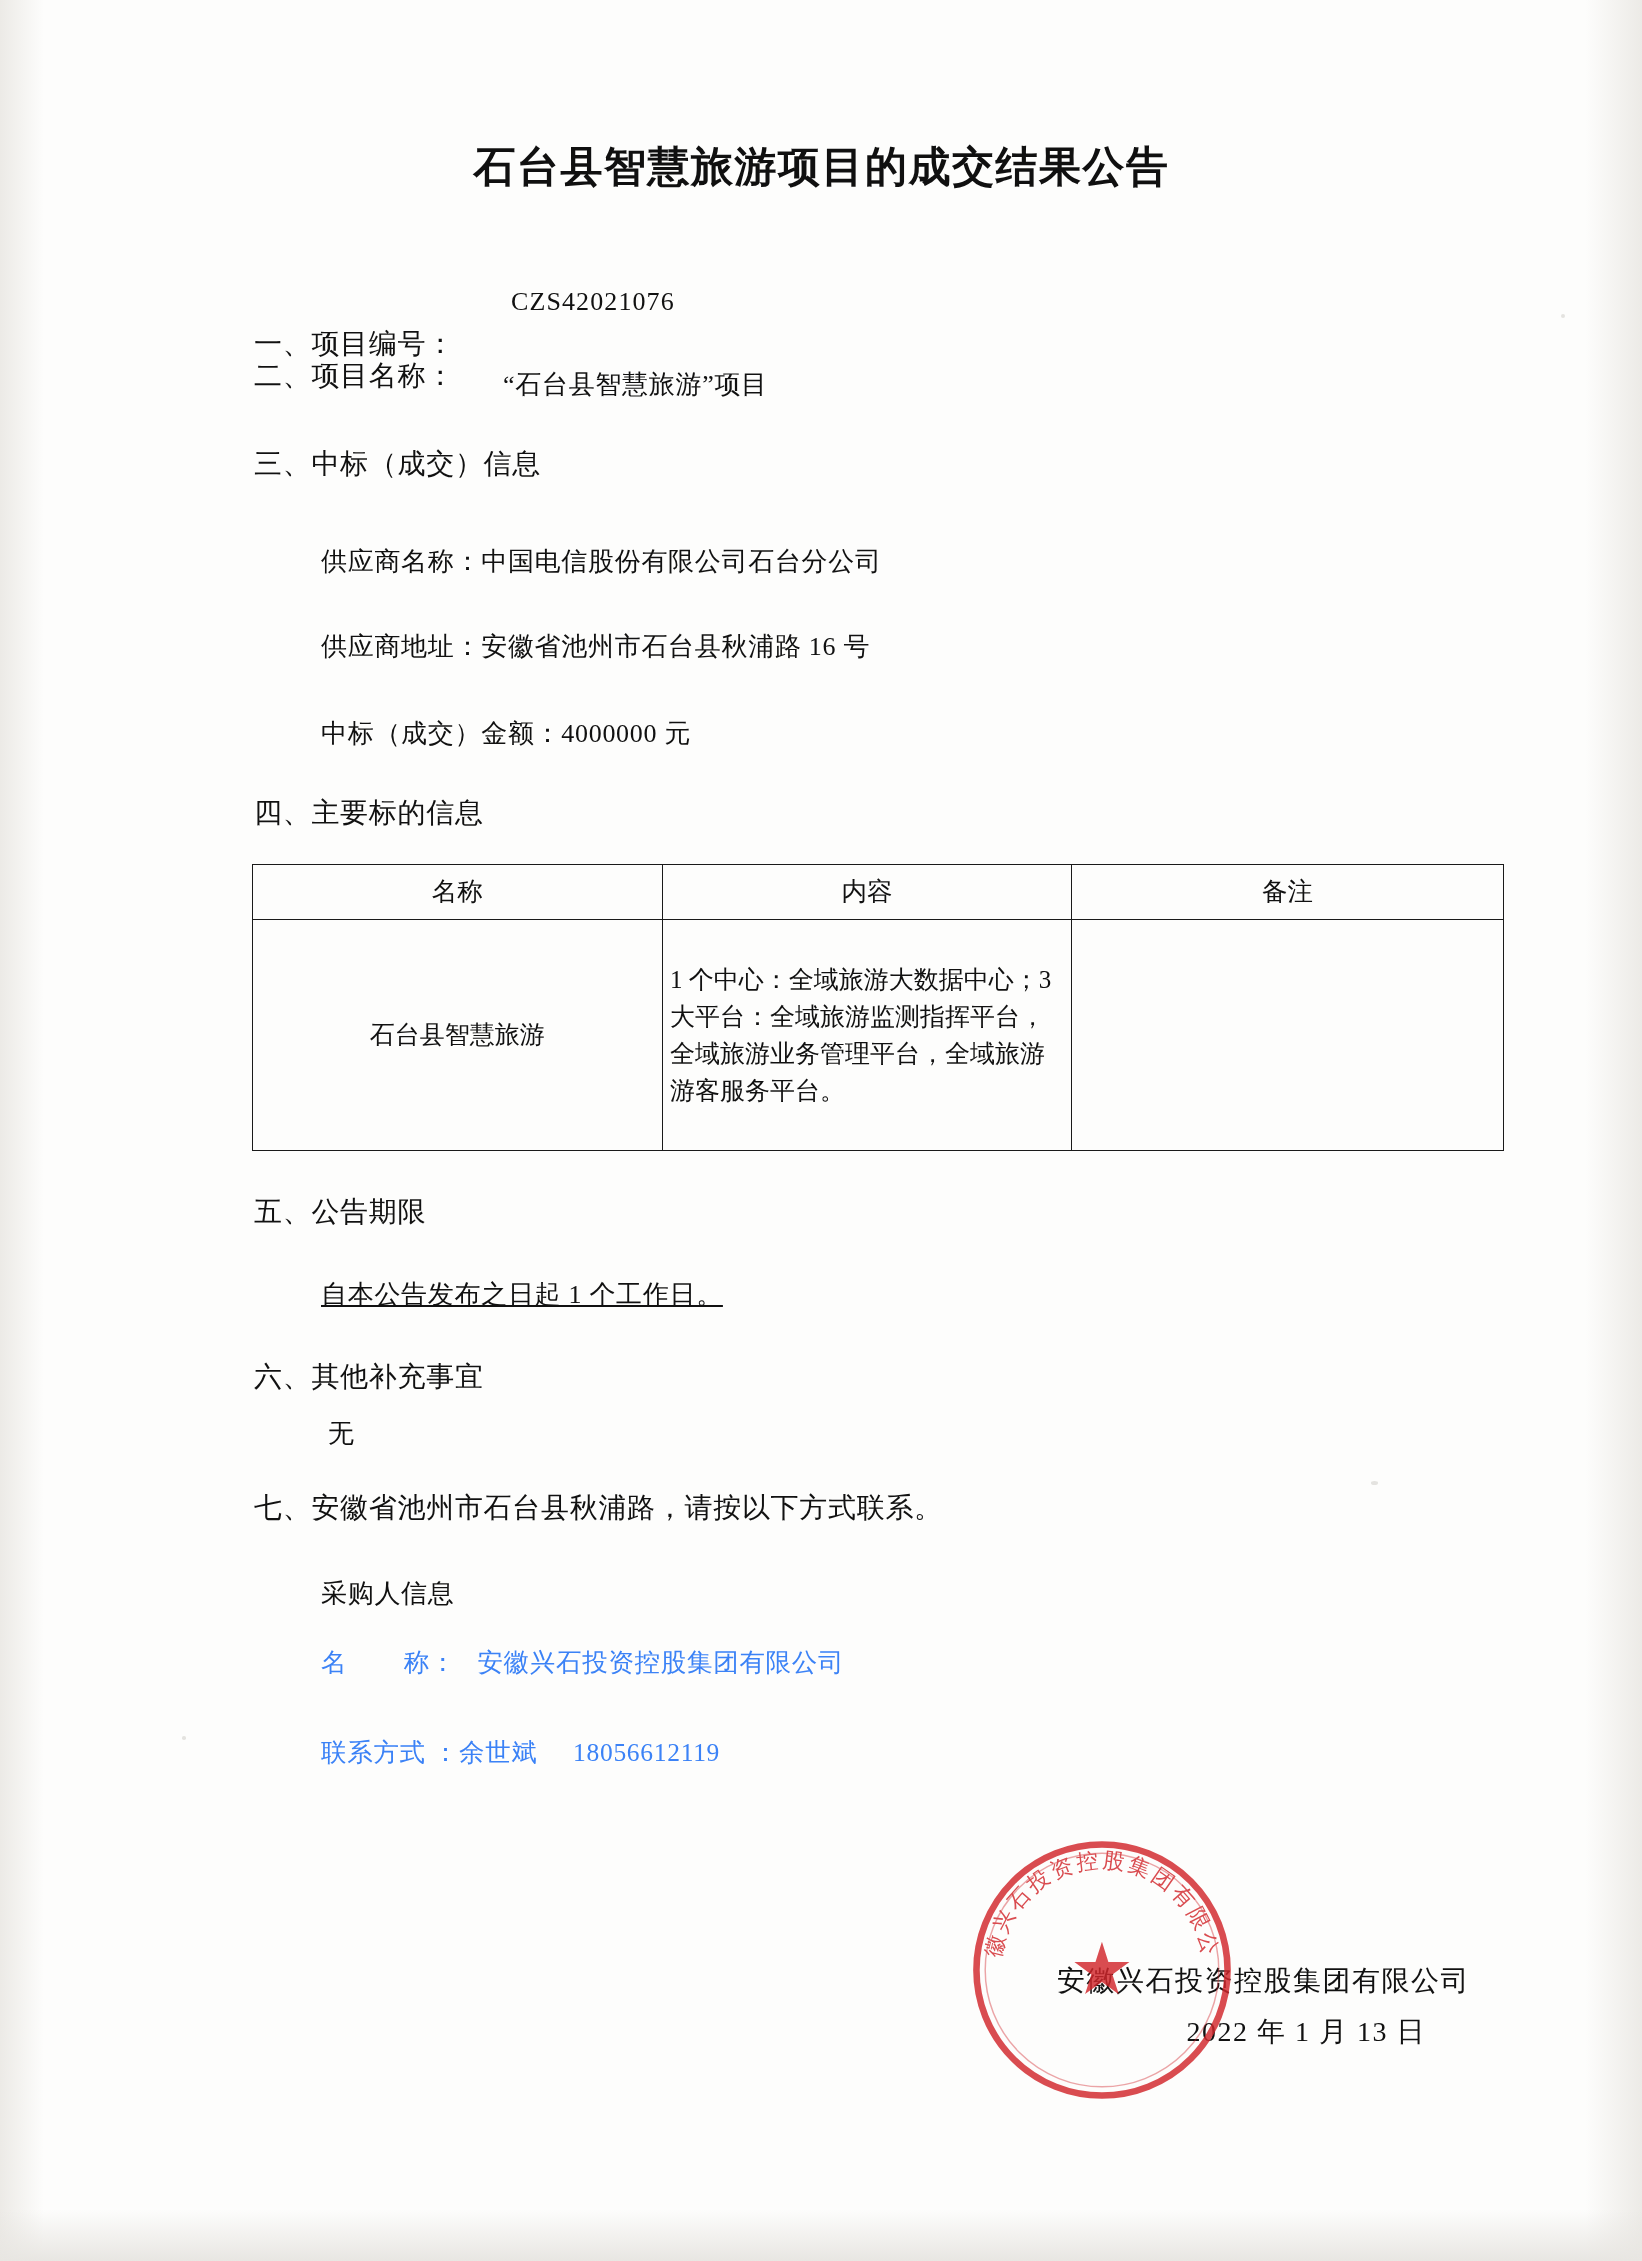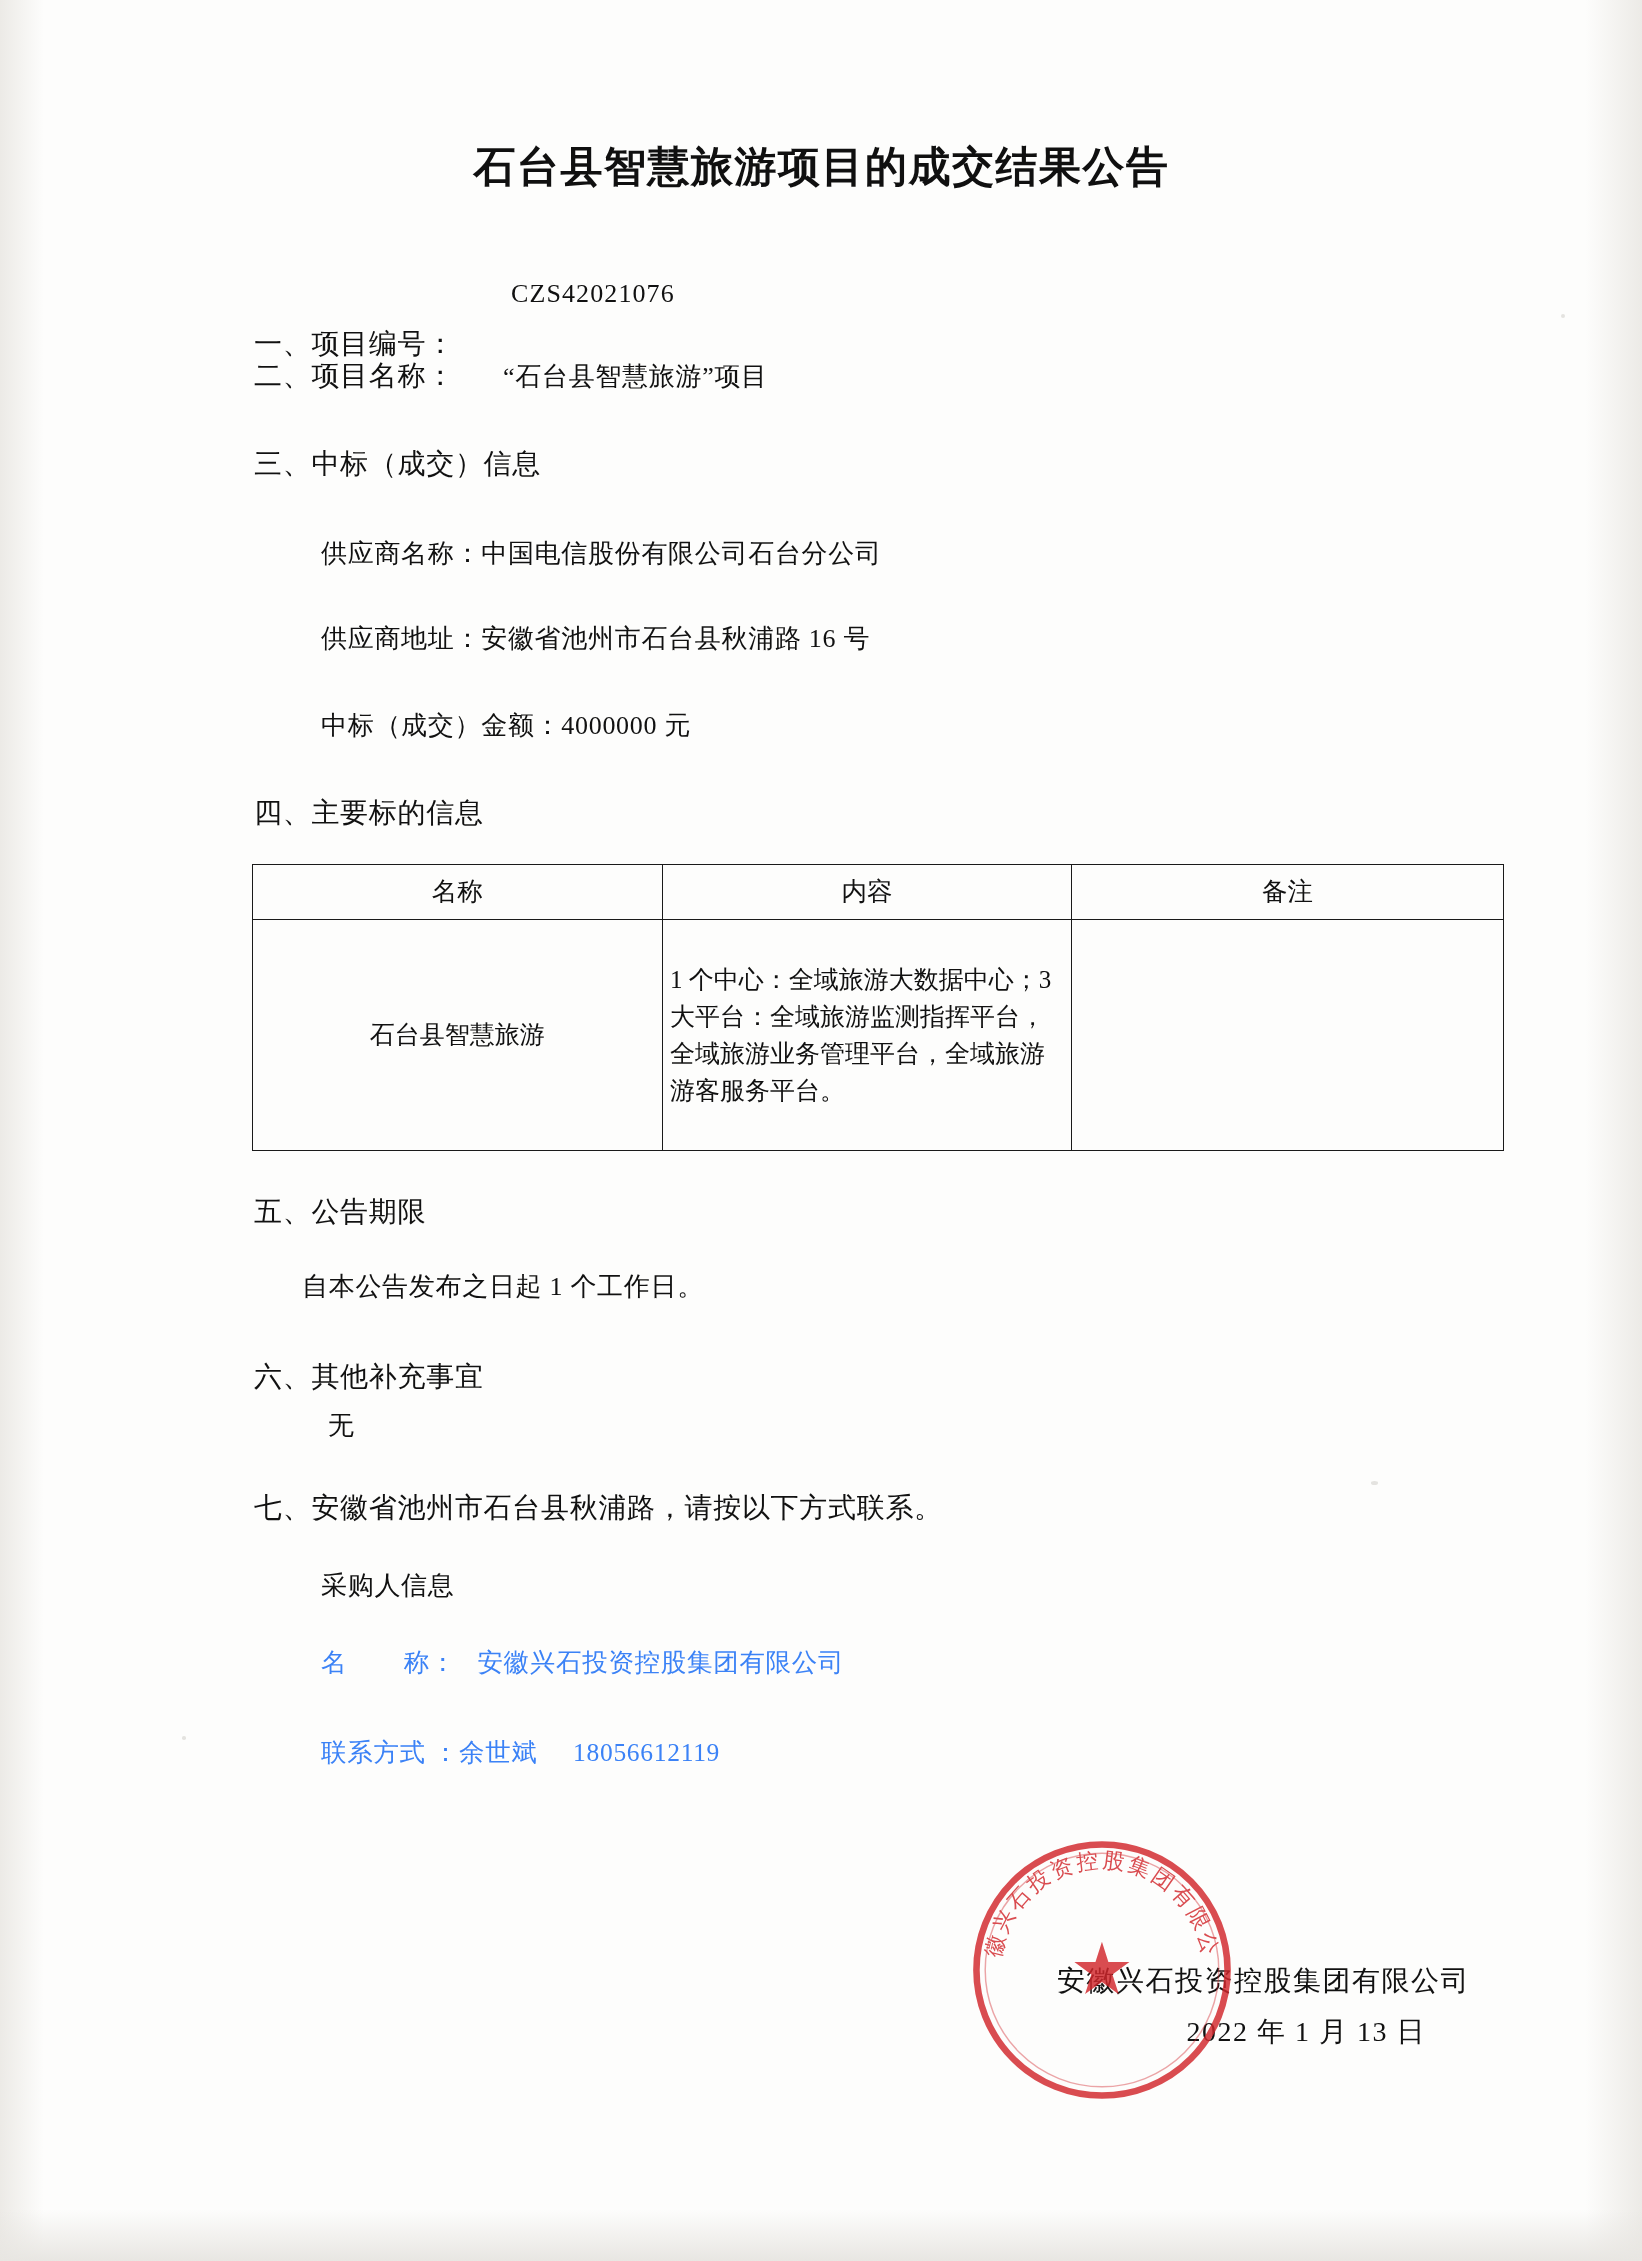--- a/index.html
+++ b/index.html
@@ -72,20 +72,21 @@
     color: #111;
     white-space: nowrap;
     letter-spacing: 0.7px;
   }
   .sec-body {
     position: absolute;
     font-size: 26px;
     color: #111;
     white-space: nowrap;
     letter-spacing: 0.7px;
+    margin-top: 8px;
   }
 
   .mono-val {
     font-family: "Liberation Serif", serif;
     letter-spacing: 1.1px;
   }
 
   
   .tbl {
     position: absolute;
@@ -222,21 +223,21 @@
       <tbody>
         <tr>
           <td class="cell-name">石台县智慧旅游</td>
           <td class="cell-content">1 个中心：全域旅游大数据中心；3 大平台：全域旅游监测指挥平台，全域旅游业务管理平台，全域旅游游客服务平台。</td>
           <td class="cell-remark"></td>
         </tr>
       </tbody>
     </table>
 
     <div class="sec-head" style="left:254px; top:1193px;">五、公告期限</div>
-    <div class="sec-body" style="left:302px; top:1269px;">自本公告发布之日起 1 个工作日。</div>
+    <div class="sec-body" style="left:321px; top:1269px;text-decoration:underline;">自本公告发布之日起 1 个工作日。</div>
 
     <div class="sec-head" style="left:254px; top:1358px;">六、其他补充事宜</div>
     <div class="sec-body" style="left:328px; top:1408px;">无</div>
 
     <div class="sec-head" style="left:254px; top:1489px;">七、安徽省池州市石台县秋浦路，请按以下方式联系。</div>
 
     <div class="sec-body" style="left:321px; top:1568px;">采购人信息</div>
 
     <div class="contact-line" style="left:321px; top:1645px;">名        称：   安徽兴石投资控股集团有限公司</div>
     <div class="contact-line" style="left:321px; top:1735px;">联系方式 ：余世斌     18056612119</div>

